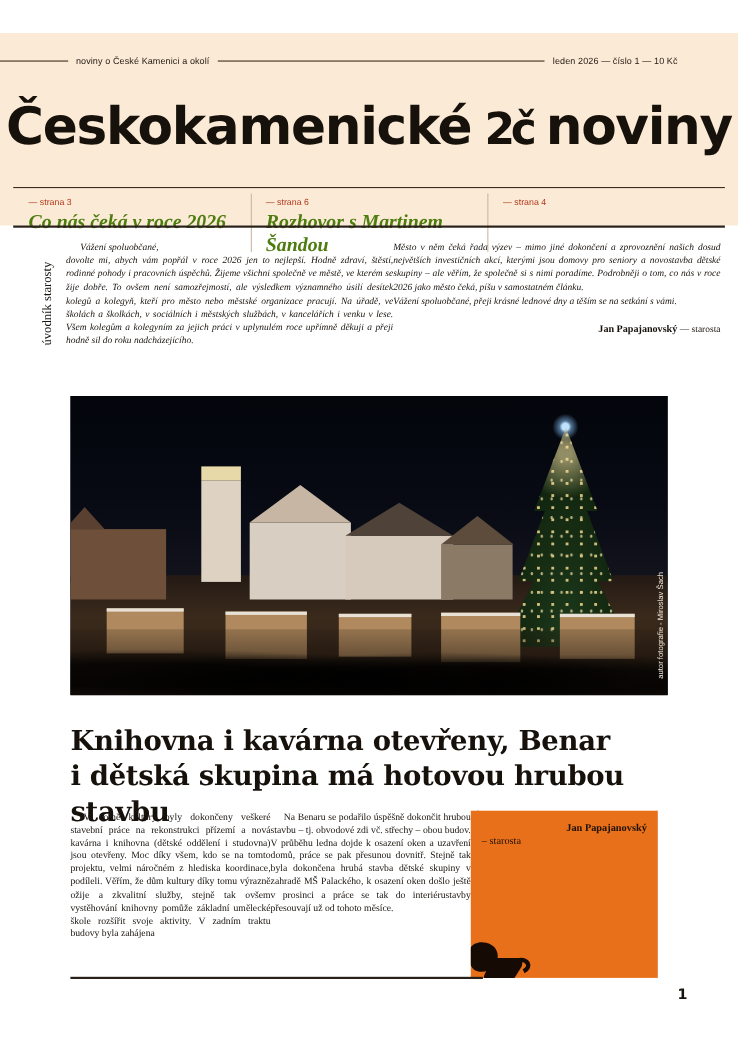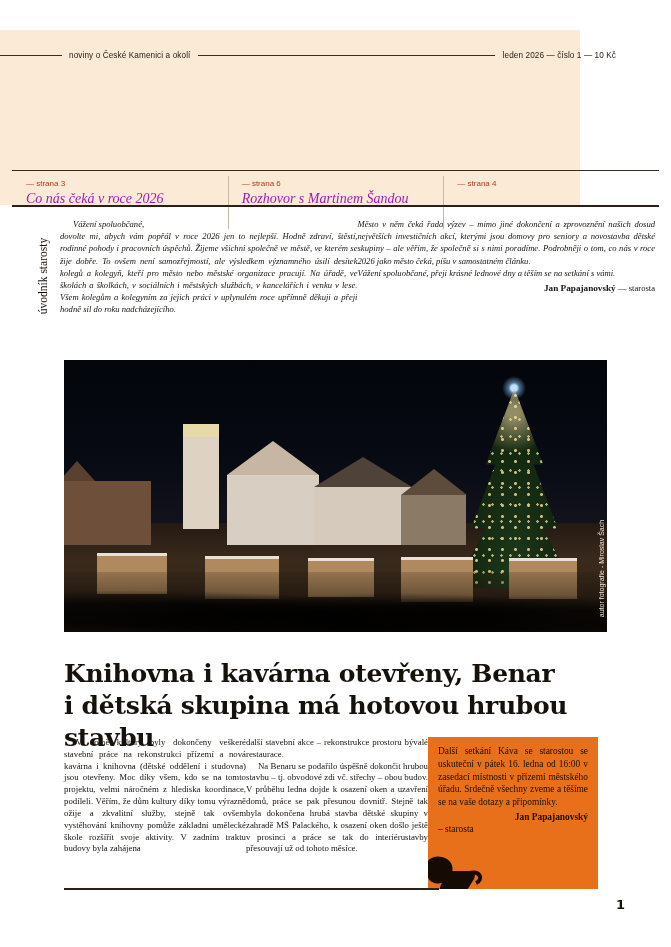--- a/index.html
+++ b/index.html
@@ -13,21 +13,21 @@
     font-family: "Liberation Serif", serif;
     overflow: hidden;
     position: relative;
   }
 
   
   .masthead {
     position: absolute;
     left: 0;
     top: 30px;
-    width: 580px;
+    width: 671px;
     height: 175px;
     background: #fbead5;
     box-sizing: border-box;
   }
   .kicker-row {
     position: absolute;
     left: 0;
     top: 18px;
     width: 671px;
     height: 14px;
@@ -114,23 +114,23 @@
   .teaser-page {
     font-family: "Liberation Sans", sans-serif;
     font-size: 8px;
     color: #b23a1e;
     margin-bottom: 3px;
     white-space: nowrap;
   }
   .teaser-title {
     font-family: "Liberation Serif", serif;
     font-style: italic;
-    font-weight: normal;
-    font-size: 14px;
-    color: #a21caf;
+    font-weight: bold;
+    font-size: 18px;
+    color: #4d7c0f;
     line-height: 1.18;
   }
   .teaser-divider-bottom {
     position: absolute;
     left: 12px;
     top: 205px;
     width: 647px;
     height: 2px;
     background: #2a2018;
   }
@@ -175,21 +175,21 @@
     font-family: "Liberation Serif", serif;
     font-style: italic;
     font-size: 8.6px;
     line-height: 1.42;
     color: #17110c;
     text-align: justify;
   }
   .edit-col p { margin: 0; }
   .edit-col p.indent { text-indent: 13px; }
   .signature {
-    margin-top: 3px;
+    margin-top: 14px;
     text-align: right;
     font-style: normal;
     font-size: 9.2px;
   }
   .signature b { font-weight: bold; }
   .signature .role { font-size: 8.6px; }
 
   
   .photo-wrap {
     position: absolute;
@@ -407,20 +407,25 @@
 
 <div class="masthead">
 
   <div class="kicker-row">
     <div class="rule-seg rule-left"></div>
     <div class="kicker-left">noviny o České Kamenici a okolí</div>
     <div class="rule-seg rule-mid"></div>
     <div class="kicker-right">leden 2026 — číslo 1 — 10 Kč</div>
   </div>
 
+  <div class="title-row">
+    <span class="title-word">Českokamenické</span>
+    <span class="logo-mark">2č</span>
+    <span class="title-word">noviny</span>
+  </div>
 
   <div class="masthead-rule"></div>
 
   <div class="teasers">
     <div class="teaser">
       <div class="teaser-page">— strana 3</div>
       <div class="teaser-title">Co nás čeká v roce 2026</div>
     </div>
     <div class="teaser">
       <div class="teaser-page">— strana 6</div>
@@ -496,26 +501,24 @@
 <div class="article-head">
   <div>Knihovna i kavárna otevřeny, Benar</div>
   <div>i dětská skupina má hotovou hrubou stavbu</div>
 </div>
 
 <div class="article-body">
   <div class="art-col">
     <p class="indent">V domě kultury byly dokončeny veškeré stavební práce na rekonstrukci přízemí a nová kavárna i knihovna (dětské oddělení i studovna) jsou otevřeny. Moc díky všem, kdo se na tomto projektu, velmi náročném z hlediska koordinace, podíleli. Věřím, že dům kultury díky tomu výrazně ožije a zkvalitní služby, stejně tak ovšem vystěhování knihovny pomůže základní umělecké škole rozšířit svoje aktivity. V zadním traktu budovy byla zahájena</p>
   </div>
   <div class="art-col second">
-    <p>další stavební akce – rekonstrukce prostoru bývalé restaurace.</p>
     <p class="indent">Na Benaru se podařilo úspěšně dokončit hrubou stavbu – tj. obvodové zdi vč. střechy – obou budov. V průběhu ledna dojde k osazení oken a uzavření domů, práce se pak přesunou dovnitř. Stejně tak byla dokončena hrubá stavba dětské skupiny v zahradě MŠ Palackého, k osazení oken došlo ještě v prosinci a práce se tak do interiérustavby přesouvají už od tohoto měsíce.</p>
   </div>
 
   <div class="notice-box">
-    <div>Další setkání Káva se starostou se uskuteční v pátek 16. ledna od 16:00 v zasedací místnosti v přízemí městského úřadu. Srdečně všechny zveme a těšíme se na vaše dotazy a připomínky.</div>
     <div class="notice-sign">Jan Papajanovský</div>
     <div class="notice-role">– starosta</div>
     <svg class="cup-glyph" viewBox="0 0 62 48" aria-hidden="true">
       <path d="M2 16 C2 8, 10 4, 18 6 C26 8, 30 14, 28 22 C26 30, 18 34, 10 32 C4 30, 2 24, 2 16 Z" fill="currentColor"></path>
       <path d="M26 20 L46 20 C50 20, 52 24, 50 28 L40 44 L22 44 C16 44, 14 38, 18 32 Z" fill="currentColor"></path>
       <path d="M46 22 C56 20, 60 28, 52 32" fill="none" stroke="currentColor" stroke-width="4"></path>
     </svg>
   </div>
 </div>
 

